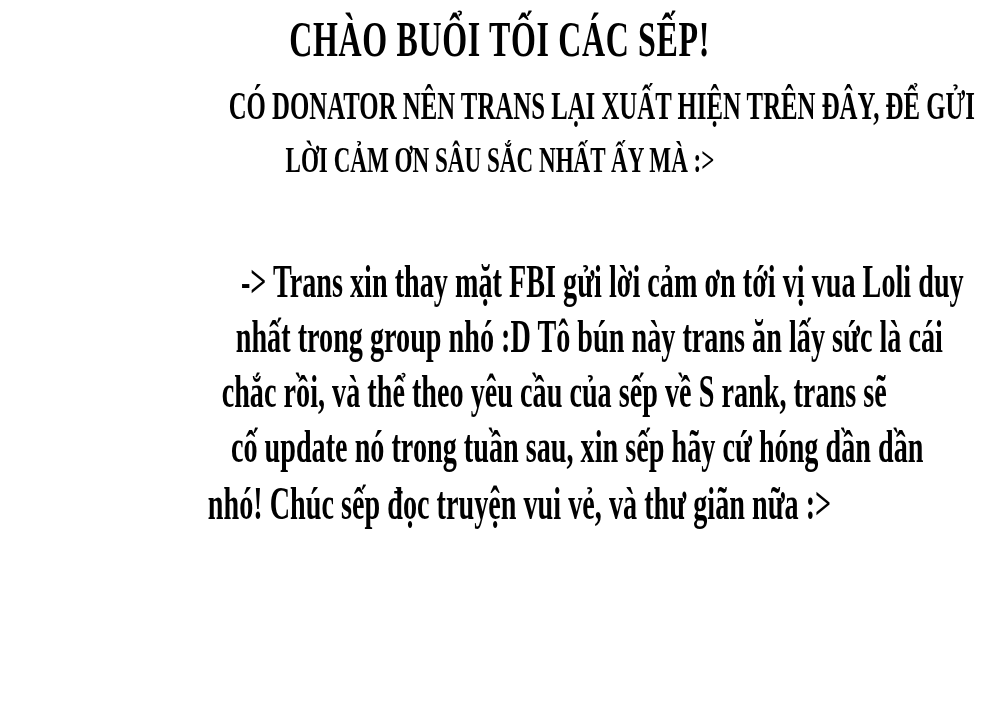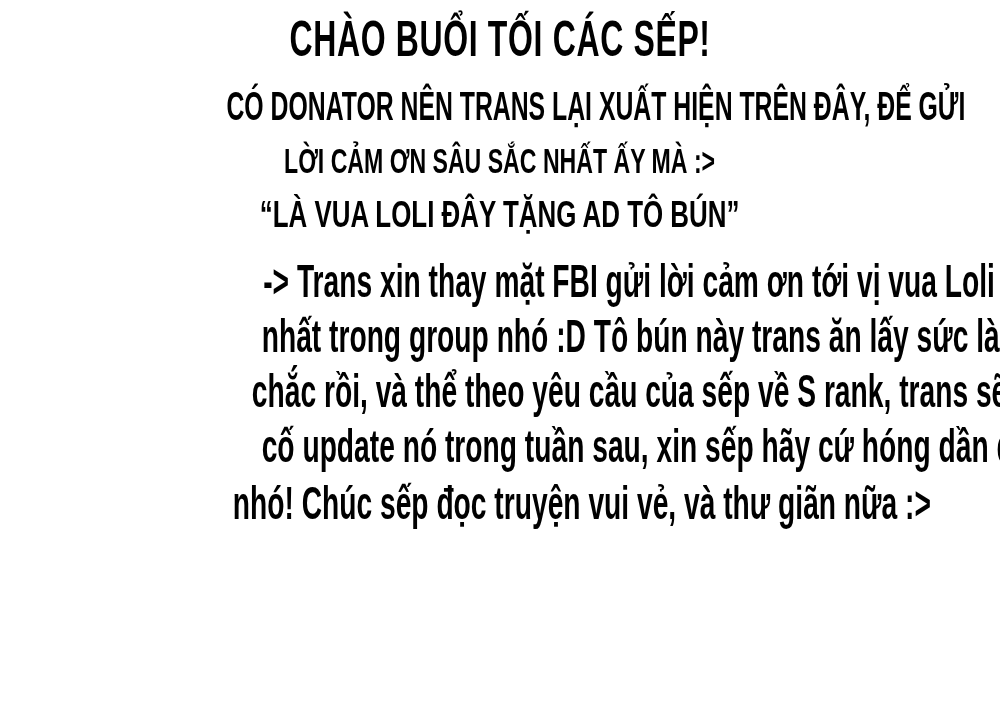--- a/index.html
+++ b/index.html
@@ -7,21 +7,21 @@
     padding: 0;
     background: #ffffff;
   }
   .page {
     position: relative;
     width: 1000px;
     height: 588px;
     background: #ffffff;
     color: #000000;
     overflow: hidden;
-    font-family: Liberation Sans, sans-serif;
+    font-family: Liberation Serif, serif;
   }
   .line {
     position: absolute;
     left: 0;
     width: 100%;
     text-align: center;
     white-space: nowrap;
     font-weight: bold;
   }
   .line > span {
@@ -64,23 +64,20 @@
   </div>
 
   <div class="line t-sub1">
     <span>CÓ DONATOR NÊN TRANS LẠI XUẤT HIỆN TRÊN ĐÂY, ĐỂ GỬI</span>
   </div>
 
   <div class="line t-sub2">
     <span>LỜI CẢM ƠN SÂU SẮC NHẤT ẤY MÀ :&gt;</span>
   </div>
 
-  <div class="line t-quote">
-    <span>“LÀ VUA LOLI ĐÂY TẶNG AD TÔ BÚN”</span>
-  </div>
 
   <div class="line t-body t-body-1">
     <span>-&gt; Trans xin thay mặt FBI gửi lời cảm ơn tới vị vua Loli duy</span>
   </div>
   <div class="line t-body t-body-2">
     <span>nhất trong group nhó :D Tô bún này trans ăn lấy sức là cái</span>
   </div>
   <div class="line t-body t-body-3">
     <span>chắc rồi, và thể theo yêu cầu của sếp về S rank, trans sẽ</span>
   </div>

